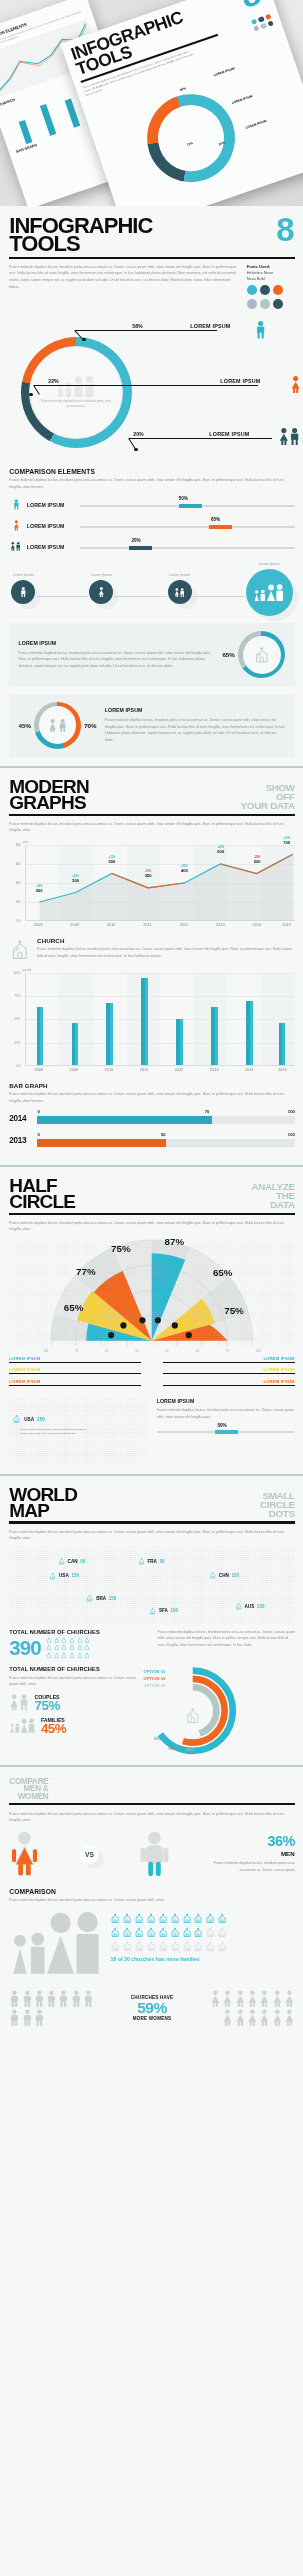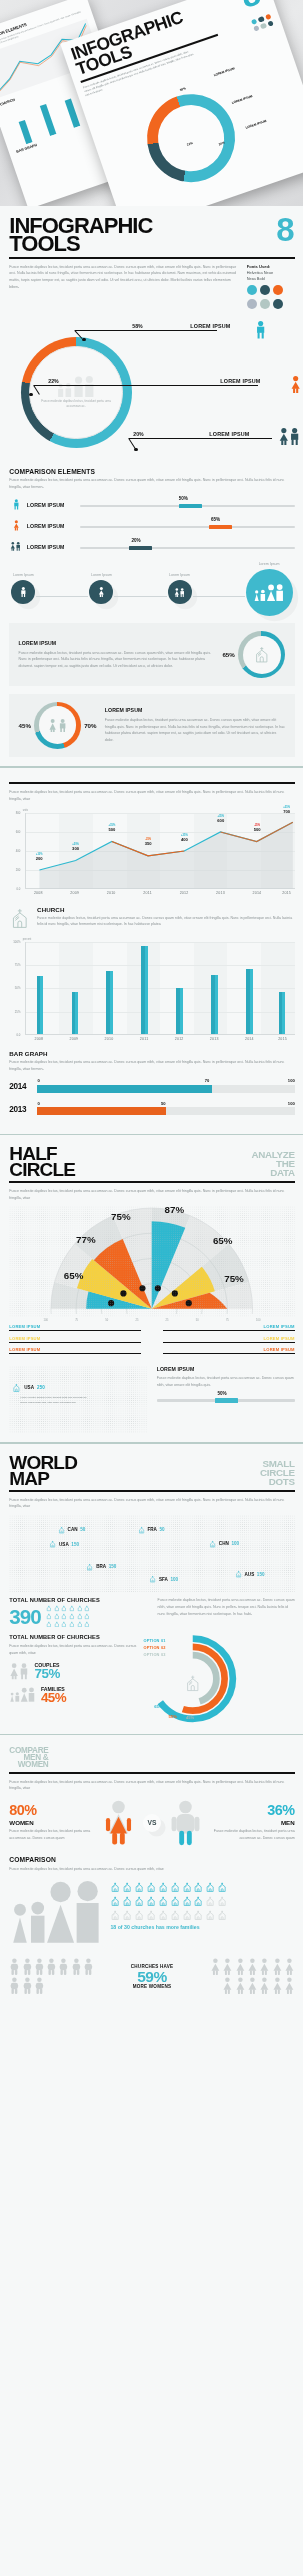--- a/index.html
+++ b/index.html
@@ -505,20 +505,31 @@
       <div style="flex:1">
         <h3>LOREM IPSUM</h3>
         <p>Fusce molestie dapibus lectus, tincidunt porta urna accumsan ac. Donec cursus quam nibh, vitae ornare elit fringilla quis. Nunc in pellentesque orci. Nulla lacinia felis id nunc fringilla, vitae fermentum nisi scelerisque. In hac habitasse platea dictumst. sapien tempor est, ac sagittis justo diam vel odio. Ut vel tincidunt arcu, ut ultricies dolor.</p>
       </div>
     </div>
   </div>
 
   <div class="sec-divider"></div>
 
   <div class="sec">
+    <div class="hdr">
+      <h1>
+        <span>MODERN</span><br>
+        <span>GRAPHS</span>
+      </h1>
+      <div class="sub">
+        <span>SHOW</span><br>
+        <span>OFF</span><br>
+        <span>YOUR DATA</span>
+      </div>
+    </div>
     <div class="hdr-rule"></div>
     <p class="lead">Fusce molestie dapibus lectus, tincidunt porta urna accumsan ac. Donec cursus quam nibh, vitae ornare elit fringilla quis. Nunc in pellentesque orci. Nulla lacinia felis id nunc fringilla, vitae</p>
 
     <div class="chartbox">
       <div class="axis-unit" style="margin-left:13.4px;margin-bottom:1px;">units</div>
       <div style="position:relative;margin-left:15.5px;">
         <div class="plot" style="height:76px;">
           <div class="vband" style="left:12.5%;width:12.5%"></div>
           <div class="vband" style="left:37.5%;width:12.5%"></div>
           <div class="vband" style="left:62.5%;width:12.5%"></div>
@@ -1076,25 +1087,20 @@
       <div class="sub" style="font-size:8.2px;">
         <span>COMPARE</span><br>
         <span>MEN &amp;</span><br>
         <span>WOMEN</span>
       </div>
     </div>
     <div class="hdr-rule"></div>
     <p class="lead">Fusce molestie dapibus lectus, tincidunt porta urna accumsan ac. Donec cursus quam nibh, vitae ornare elit fringilla quis. Nunc in pellentesque orci. Nulla lacinia felis id nunc fringilla, vitae</p>
 
     <div class="vs-row">
-      <div class="vs-col">
-        <div class="pc" style="color:#f1661e">80%</div>
-        <div class="nm">WOMEN</div>
-        <div class="tx">Fusce molestie dapibus lectus, tincidunt porta urna accumsan ac. Donec cursus quam</div>
-      </div>
 
       <svg width="31" height="46" viewBox="0 0 44 66">
         <g>
           <circle cx="22" cy="10" r="9" fill="#d9dddd"></circle>
           <path d="M22 20 L36 48 H8 Z" fill="#d9dddd"></path>
           <path d="M22 24 L34 48 H10 Z" fill="#f1661e"></path>
           <rect x="13" y="47" width="7" height="17" rx="3" fill="#f1661e"></rect>
           <rect x="24" y="47" width="7" height="17" rx="3" fill="#f1661e"></rect>
           <rect x="4" y="26" width="6" height="19" rx="3" fill="#f1661e"></rect>
           <rect x="34" y="26" width="6" height="19" rx="3" fill="#f1661e"></rect>

